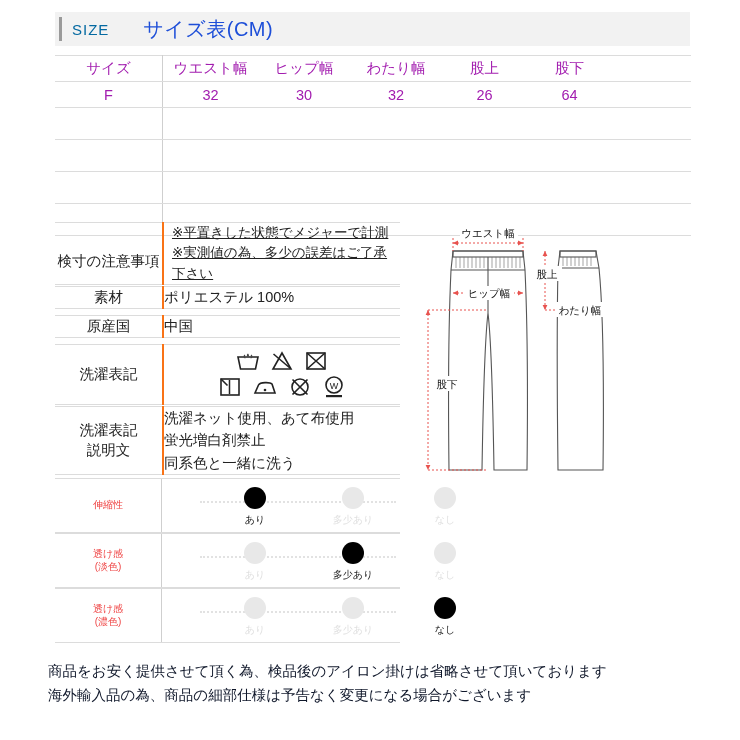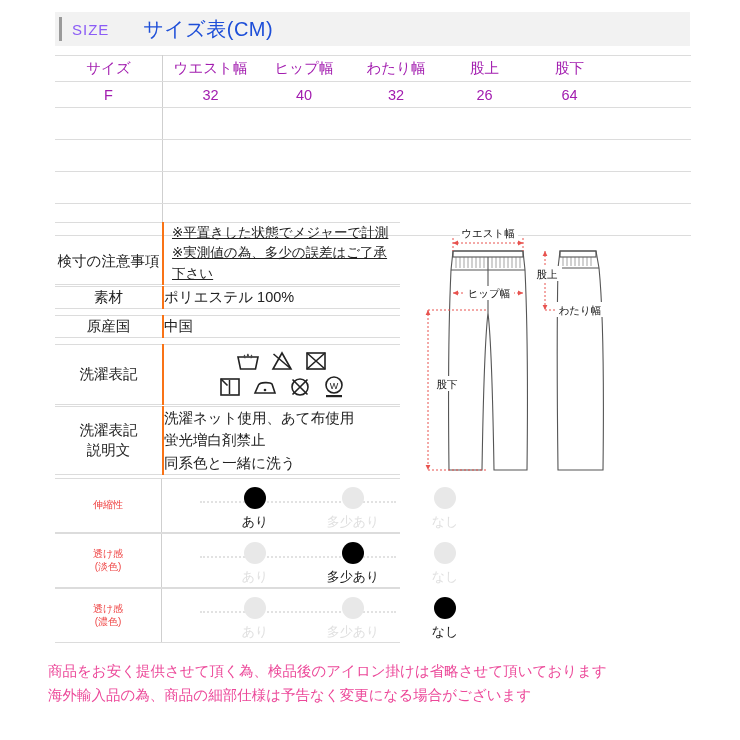--- a/index.html
+++ b/index.html
@@ -12,21 +12,21 @@
 
   
   .size-header{
     position:absolute;left:55px;top:12px;width:635px;height:34px;
     background:#f2f2f2;display:flex;align-items:center;
   }
   .header-accent{
     width:3px;height:24px;background:#9a9a9a;margin-left:4px;flex:0 0 auto;
   }
   .header-size{
-    font-size:15px;letter-spacing:1px;color:#8b5cf6;margin-left:10px;
+    font-size:15px;letter-spacing:1px;color:#0369a1;margin-left:10px;
   }
   .header-title{
     font-size:20px;color:#1d4ed8;margin-left:34px;letter-spacing:.5px;
   }
 
   
   .meas-table{
     position:absolute;left:55px;top:55px;width:635px;
     border-collapse:collapse;table-layout:fixed;
   }
@@ -97,36 +97,36 @@
   .track{
     position:absolute;left:38px;right:0;top:22px;height:0;
     border-top:2px dotted #e2e2e2;width:196px;
   }
   .opt{position:absolute;top:8px;width:80px;margin-left:-40px;text-align:center;}
   .opt .dot{
     width:22px;height:22px;border-radius:50%;background:#e8e8e8;
     margin:0 auto;display:block;
   }
   .opt .cap{
-    display:block;margin-top:4px;font-size:13px;color:#e0e0e0;white-space:nowrap;
+    display:block;margin-top:4px;font-size:10px;color:#e0e0e0;white-space:nowrap;
   }
   .opt.on .dot{background:#000000;}
   .opt.on .cap{color:#1a1a1a;}
 
   .row-stretch{top:478px;}
   .row-sheer-light{top:533px;}
   .row-sheer-dark{top:588px;}
 
   
   .diagram{position:absolute;left:408px;top:218px;width:290px;height:262px;}
 
   
   .footer{
     position:absolute;left:48px;top:660px;width:660px;
-    font-size:14.5px;line-height:1.65;color:#ec4899;
+    font-size:14.5px;line-height:1.65;color:#0f172a;
   }
   .footer div{white-space:nowrap;}
 </style>
 </head>
 <body>
 
 <div class="page">
 
   <div class="size-header">
     <div class="header-accent"></div>
@@ -141,21 +141,21 @@
       <th class="c1">ウエスト幅</th>
       <th class="c2">ヒップ幅</th>
       <th class="c3">わたり幅</th>
       <th class="c4">股上</th>
       <th class="c5">股下</th>
       <th class="c6"></th>
     </tr>
     <tr>
       <td class="c0">F</td>
       <td class="c1">32</td>
-      <td class="c2">40</td>
+      <td class="c2">30</td>
       <td class="c3">32</td>
       <td class="c4">26</td>
       <td class="c5">64</td>
       <td class="c6"></td>
     </tr>
     <tr class="blank">
       <td class="c0"></td>
           <td class="c1"></td>
           <td class="c2"></td>
           <td class="c3"></td>

